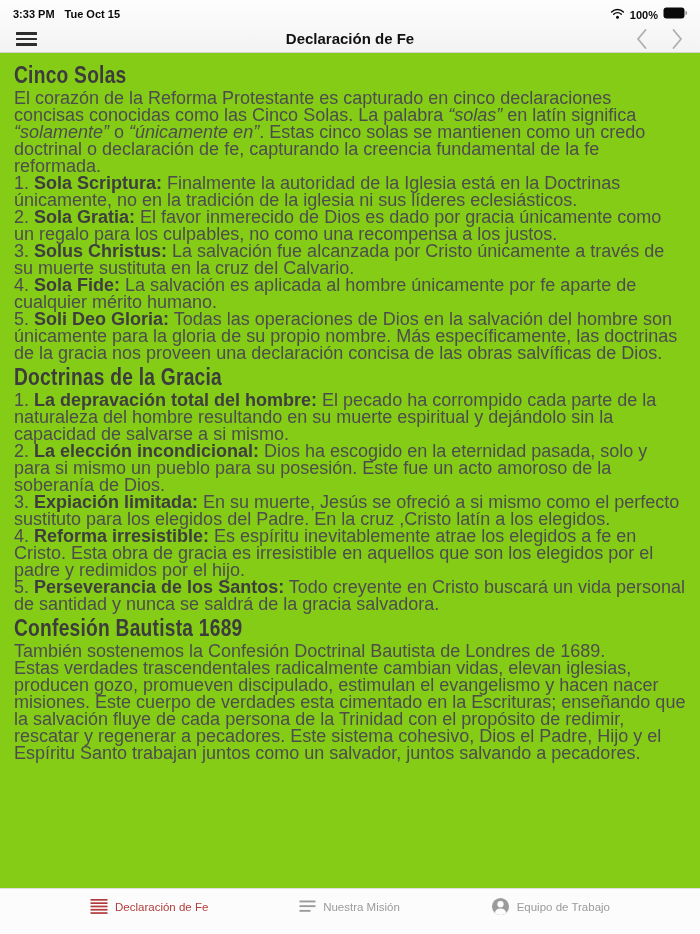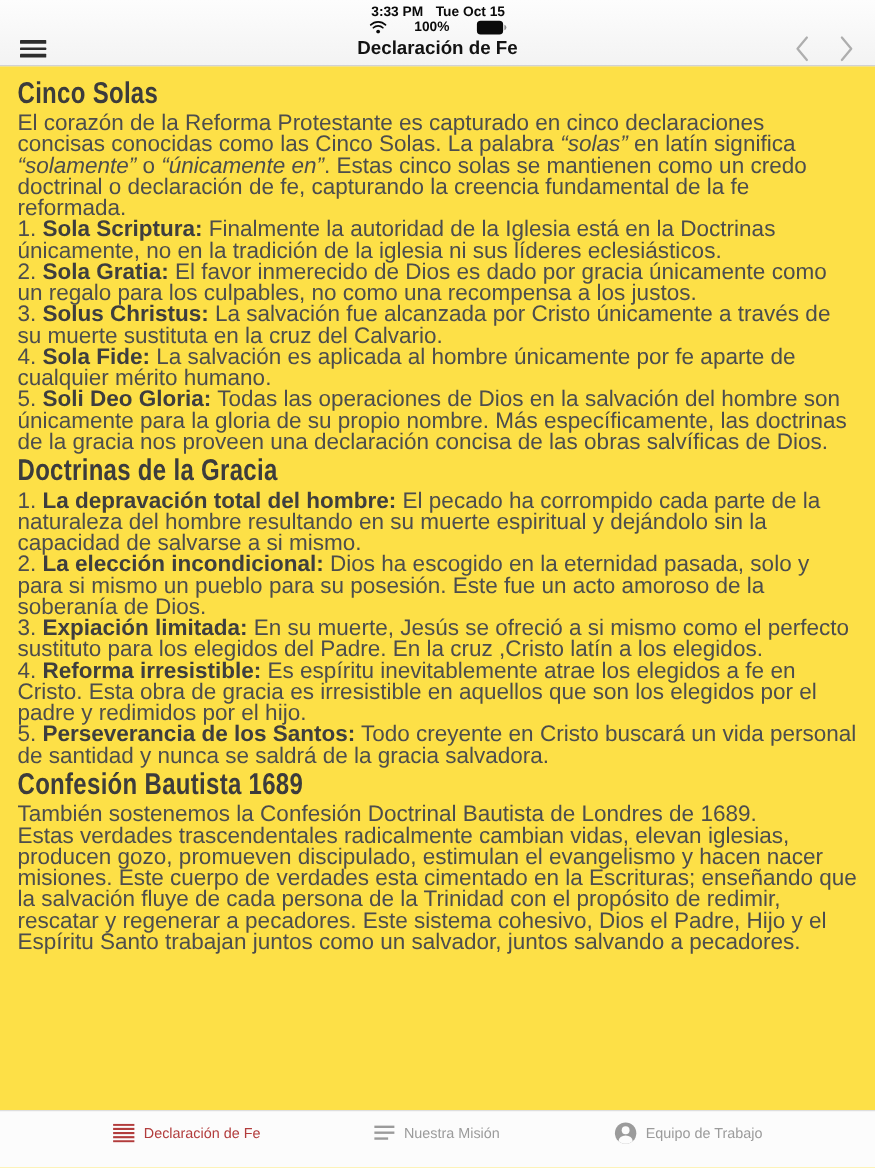--- a/index.html
+++ b/index.html
@@ -12,42 +12,42 @@
 
   
   .top-chrome {
     position:absolute; top:0; left:0; right:0; height:52px;
     background:linear-gradient(#fdfdfd,#f3f3f3);
     border-bottom:1px solid #d2d2d2;
     z-index:5;
   }
   .status-bar {
     height:19px; display:flex; justify-content:space-between; align-items:center;
-    padding:4px 12px 0 13px; font-size:11px; font-weight:bold; color:#0a0a0a;flex-direction:column;
+    padding:4px 12px 0 13px; font-size:11px; font-weight:bold; color:#0a0a0a;
   }
   .status-left { display:flex; gap:10px; align-items:center; }
-  .status-right { display:flex; gap:21px; align-items:flex-start; }
+  .status-right { display:flex; gap:5px; align-items:flex-end; }
 
   .nav-bar { position:relative; height:32px; }
   .menu-button {
     position:absolute; left:16px; top:6px; width:24px; height:20px;
     display:flex; flex-direction:column; justify-content:center; gap:3px; cursor:pointer;
   }
   .menu-button span { display:block; width:21px; height:2.4px; background:#2d2d2d; border-radius:0.5px; }
   .nav-title {
     position:absolute; left:0; right:0; top:7px; text-align:center;
     font-size:15px; font-weight:bold; color:#121212;
   }
   .nav-chevrons { position:absolute; right:16px; top:5px; display:flex; gap:23px; }
   .nav-chevrons svg { cursor:pointer; }
 
   
   .content {
     position:absolute; top:53px; bottom:46px; left:0; right:0;
-    padding:7px 14px 0 14px; overflow:hidden; background:#fde047;
+    padding:7px 14px 0 14px; overflow:hidden; background:#84cc16;
   }
   .section-heading {
     margin:3px 0 3px 0;
     font-size:24px; font-weight:bold; color:#3c3c3c;
     line-height:24px; letter-spacing:0.3px; white-space:nowrap;
     transform:scaleX(0.80); transform-origin:0 55%;
   }
   .body-paragraph {
     margin:0; font-size:18px; line-height:17px; color:#4d4d4d;
   }

